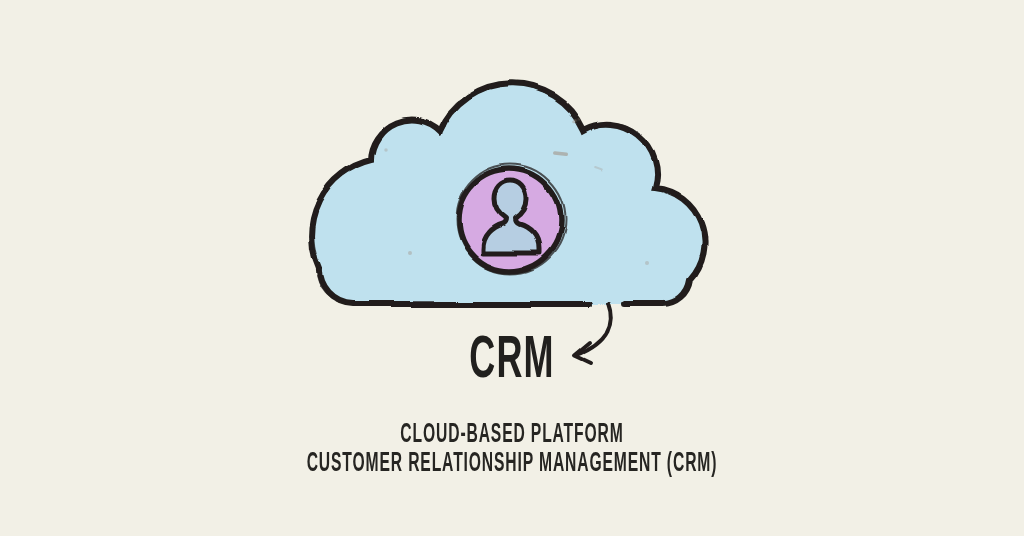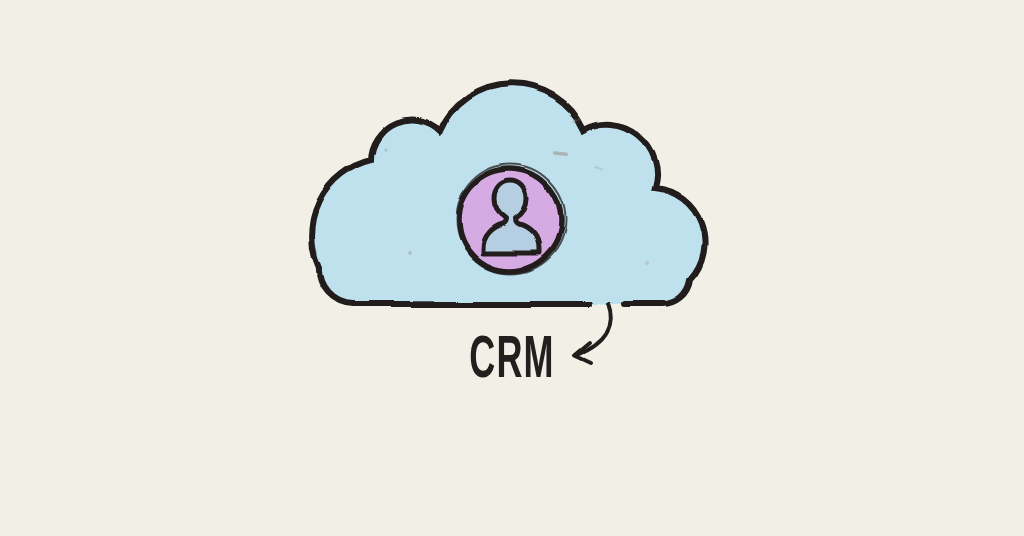--- a/index.html
+++ b/index.html
@@ -139,14 +139,18 @@
              A 50 50 0 0 1 655 188
              A 55 55 0 0 1 690 280
              A 28 28 0 0 1 662 304
              L 624 304
              M 589 304
              L 352 304"></path>
   </svg>
 
   <div class="crm-label">CRM</div>
 
+  <div class="caption">
+    <div class="cap-line">CLOUD-BASED PLATFORM</div>
+    <div class="cap-line">CUSTOMER RELATIONSHIP MANAGEMENT (CRM)</div>
+  </div>
 
 </div>
 
 </body></html>

